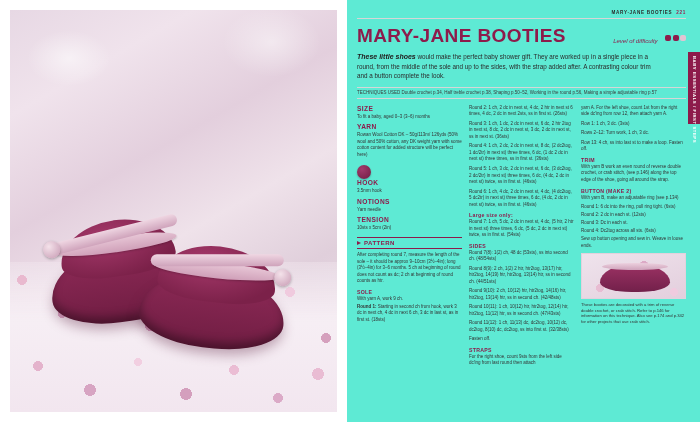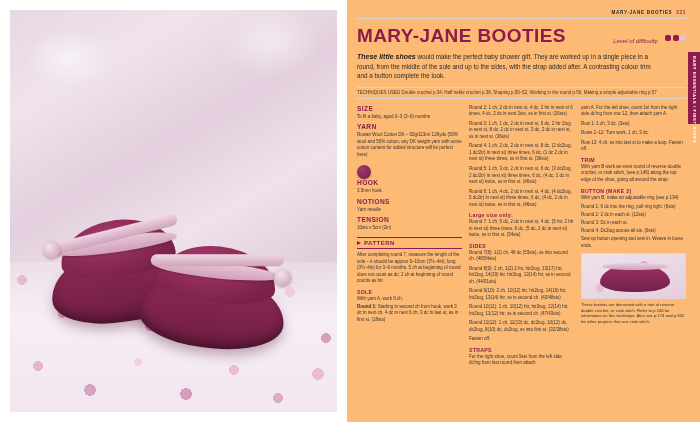--- a/index.html
+++ b/index.html
@@ -74,21 +74,21 @@
     position:absolute; width:17px; height:17px; border-radius:50%;
     background:radial-gradient(circle at 35% 30%, #f4e2ea, #c79ab3);
     box-shadow:0 1px 3px rgba(0,0,0,.3);
   }
   .bootie-left { left:40px; top:210px; width:140px; height:118px; transform:rotate(-8deg); }
   .bootie-left .button { left:-2px; top:12px; }
   .bootie-right { left:130px; top:236px; width:145px; height:120px; transform:rotate(6deg); }
   .bootie-right .button { right:-3px; top:16px; }
 
   
-  .right-page { position:relative; width:353px; height:422px; background:#fdba74; padding:10px 14px 10px 10px; }
+  .right-page { position:relative; width:353px; height:422px; background:#5eead4; padding:10px 14px 10px 10px; }
   .page-header { display:flex; justify-content:flex-end; align-items:center; font-size:4.6px; letter-spacing:.7px; color:#2b2b2b; font-weight:bold; }
   .page-header .pg-num { color:#9b1c4e; margin-left:4px; }
   .hdr-rule { height:1px; background:#d6d6d6; margin:2.5px 0 6px 0; }
 
   .title-row { display:flex; align-items:flex-start; justify-content:space-between; }
   h1.title {
     margin:0; font-family:"Liberation Sans", sans-serif;
     font-size:19px; letter-spacing:.4px; color:#8d1b4b; font-weight:bold;
   }
   .difficulty { text-align:right; padding-top:4px; }

